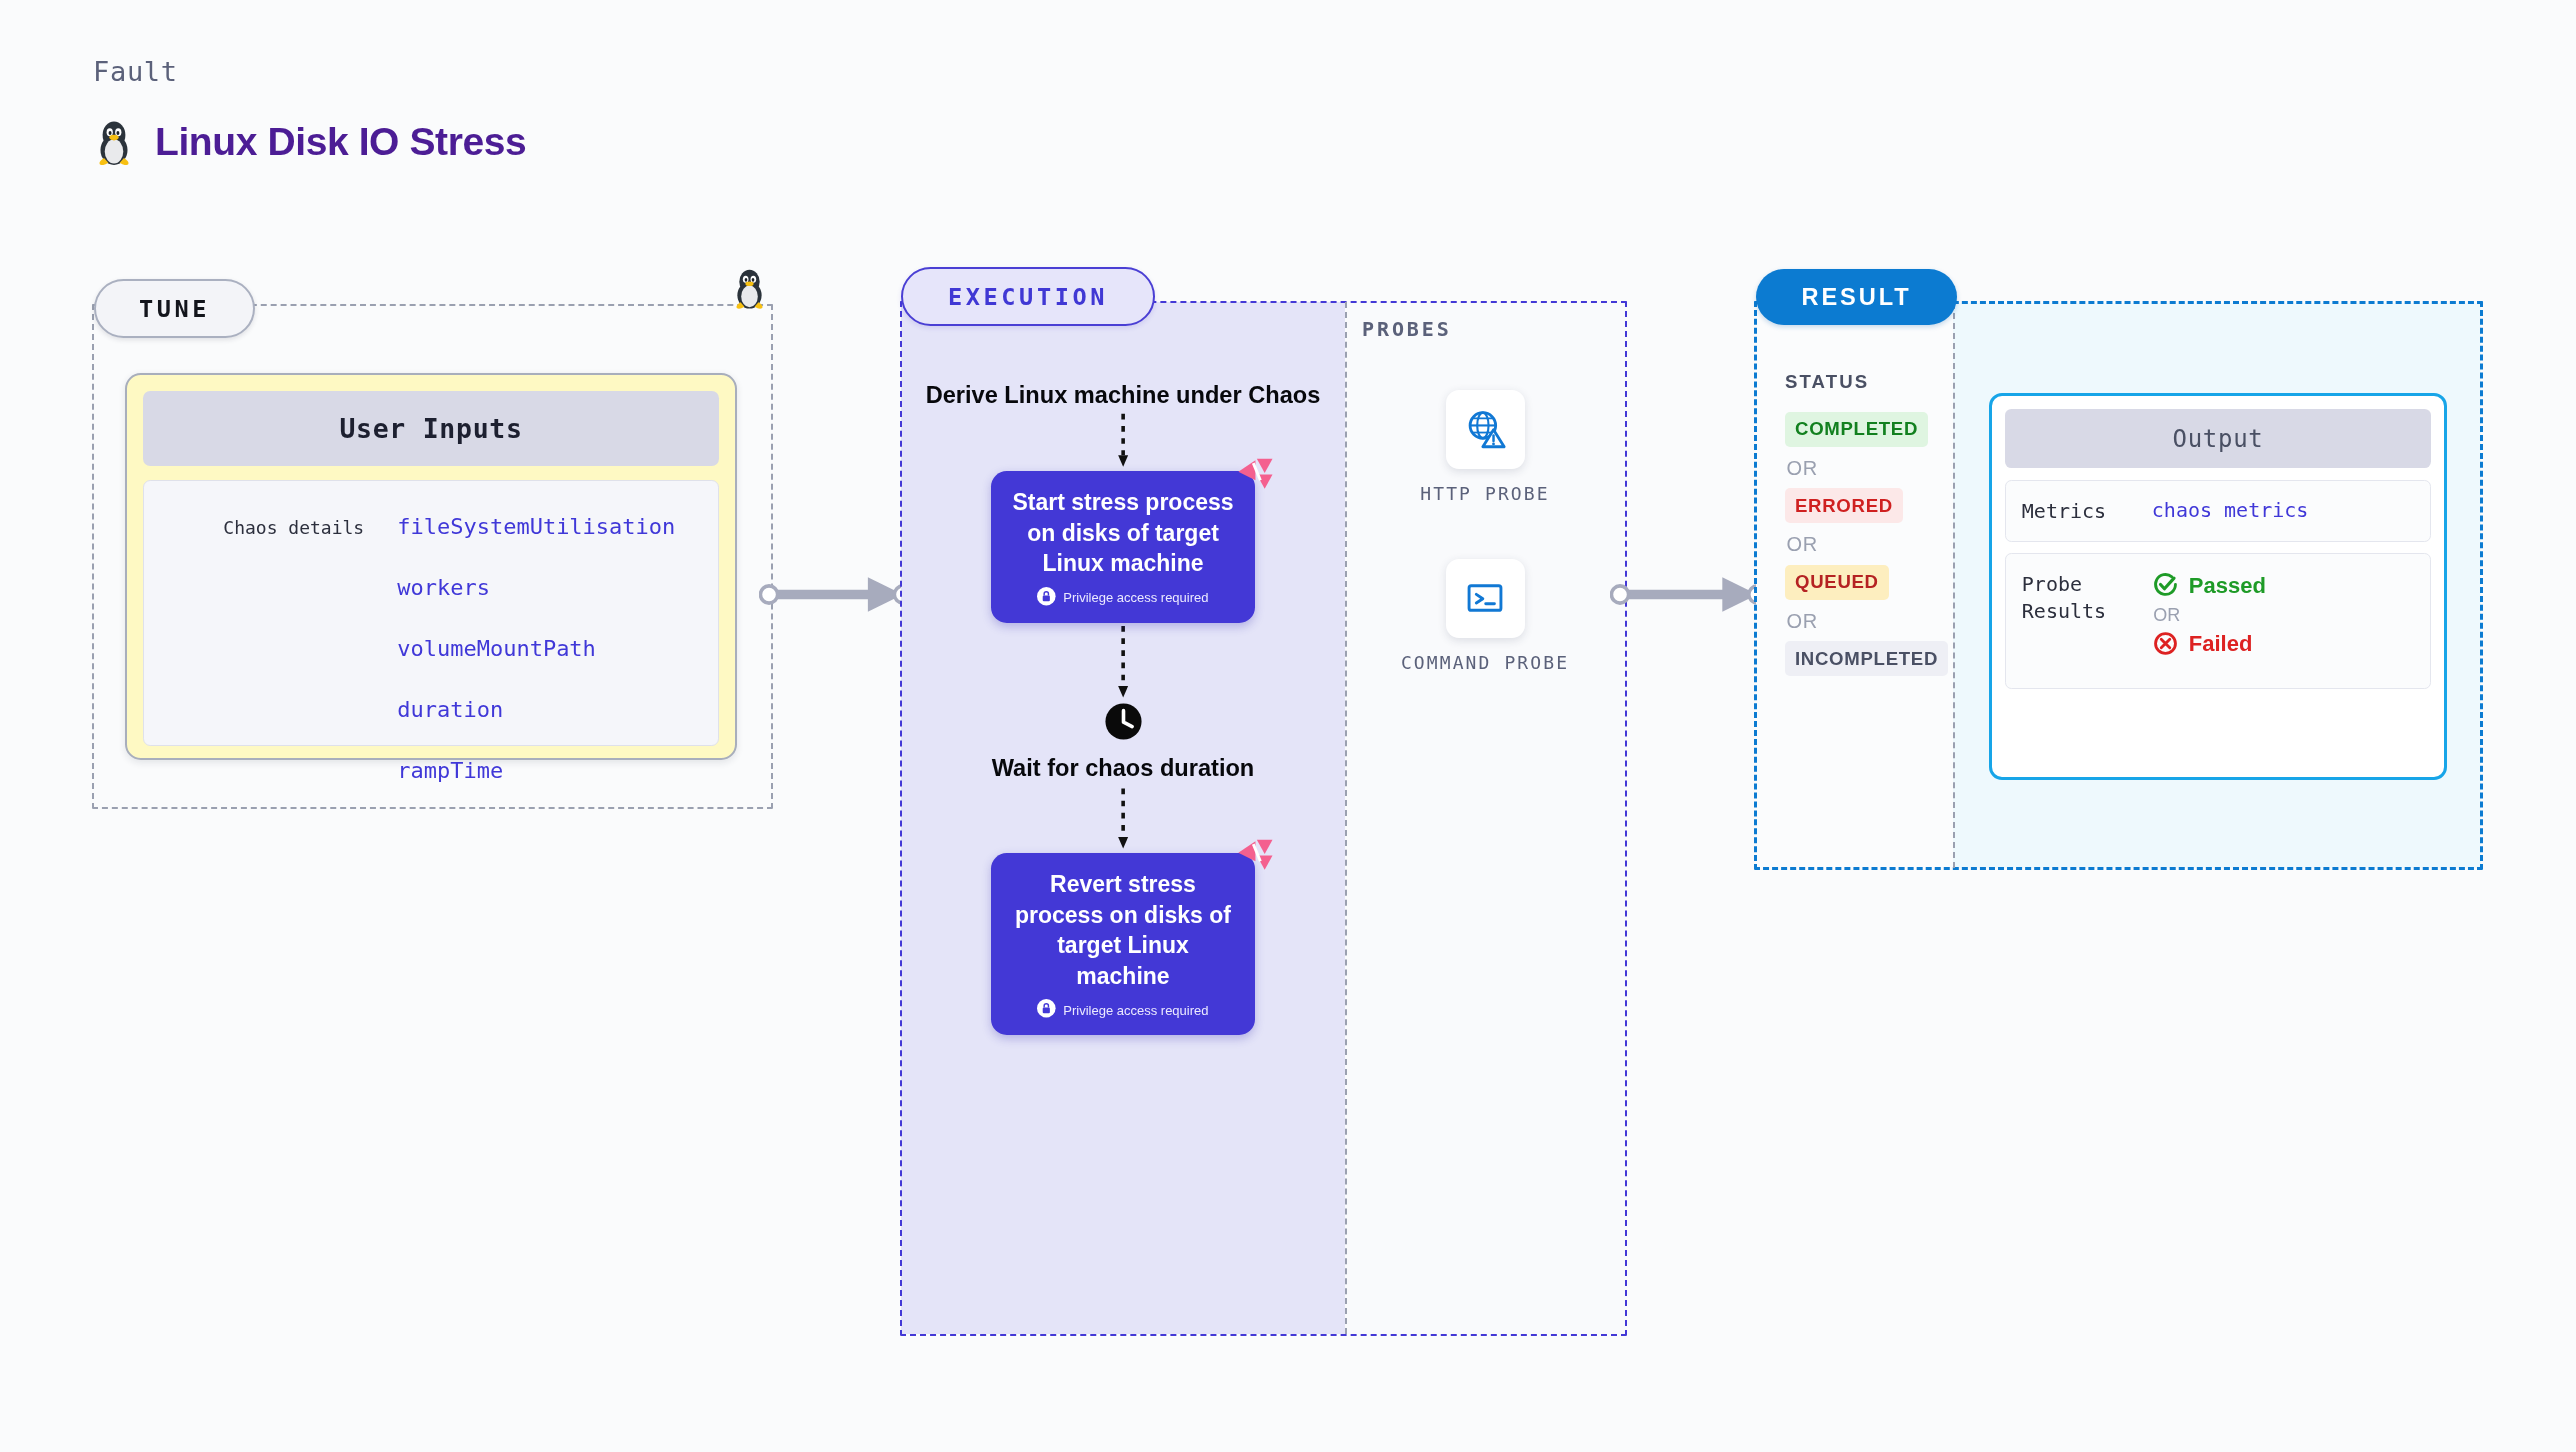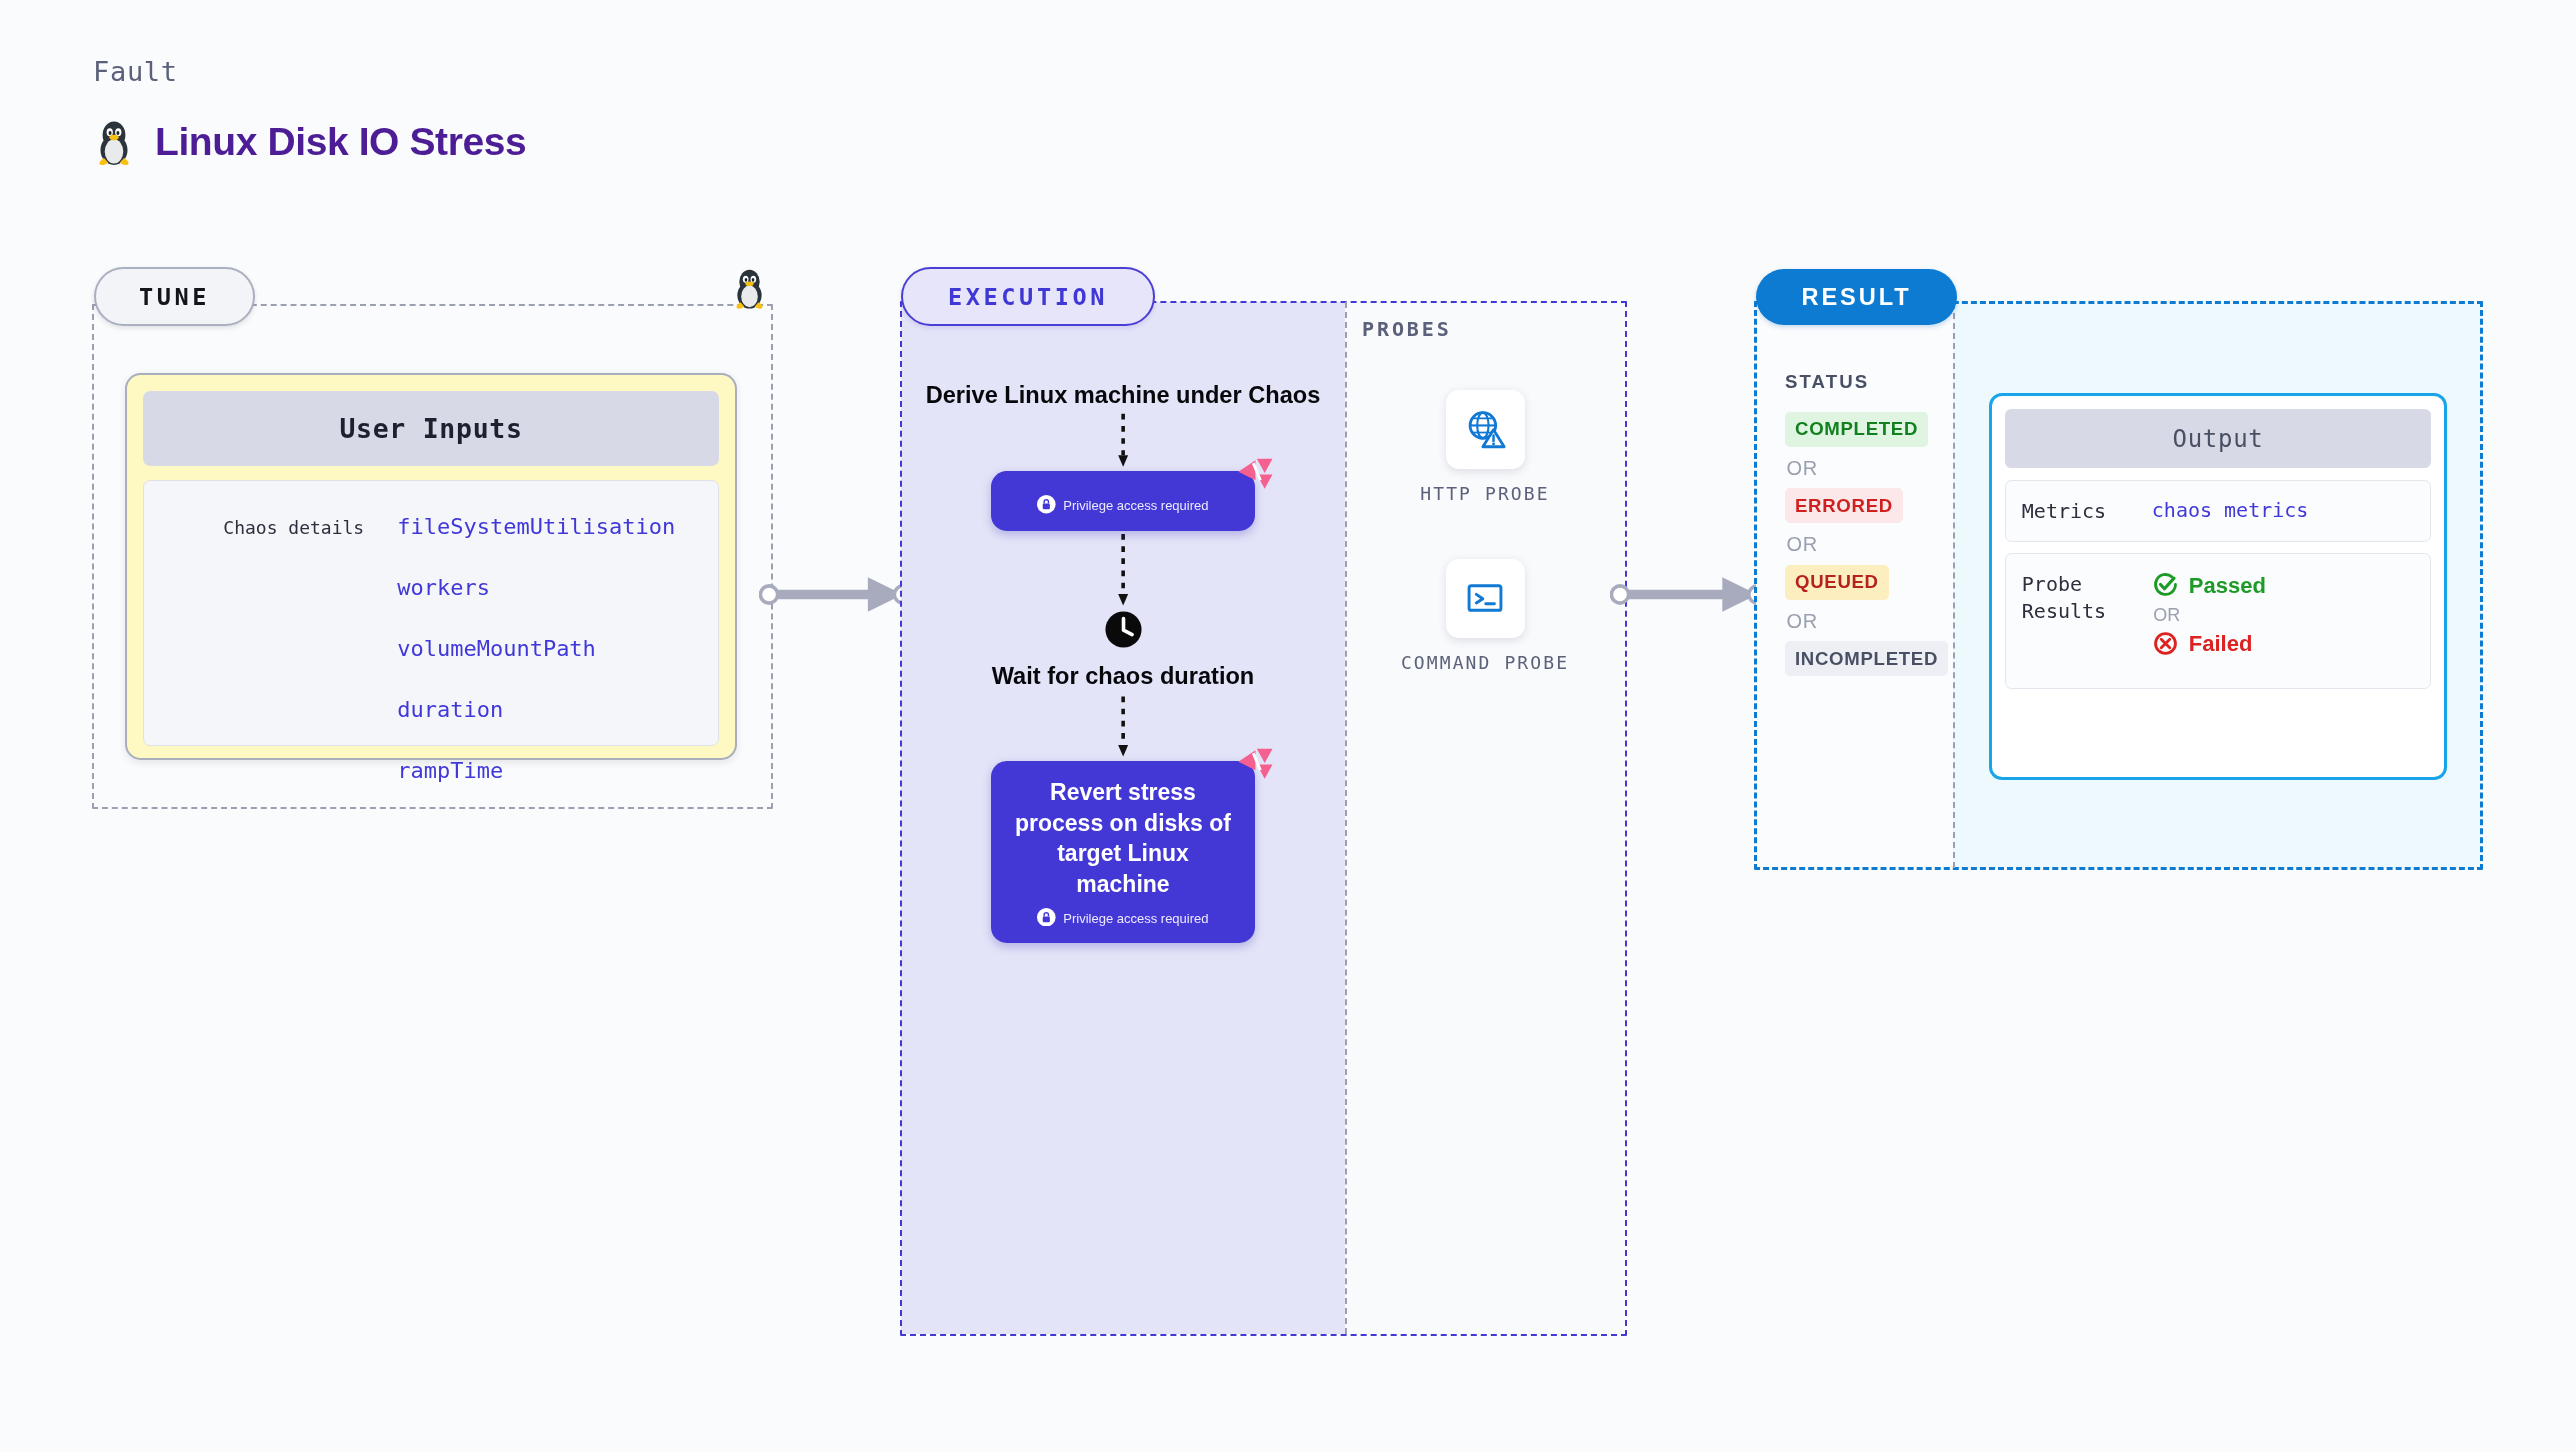--- a/index.html
+++ b/index.html
@@ -41,21 +41,21 @@
   }
   .pill {
     position: absolute; display: flex; align-items: center; justify-content: center;
     border-radius: 716px;
     font-family: "DejaVu Sans Mono", monospace;
     font-weight: 700;
     letter-spacing: 3.6px;
     white-space: nowrap;
   }
   .pill-tune {
-    left: 94px; top: 267px; width: 161px; height: 59px;
+    left: 94px; top: 279px; width: 161px; height: 59px;
     background: #f3f4f8; border: 2.9px solid #aab0c0; color: #13151c;
     font-size: 23.6px;
     box-shadow: 0 2.1px 5px rgba(30,35,60,.12);
     z-index: 6;
   }
   .tune-tux { position: absolute; left: 731px; top: 266px; z-index: 7; }
 
   .tune-card {
     position: absolute; left: 125px; top: 373px; width: 612px; height: 387px;
     background: #fef9c3; border: 2.9px solid #a8aebc; border-radius: 15.8px;
@@ -300,20 +300,21 @@
 
     <div class="node">
       <span class="badge-flag">
         <svg width="40" height="37" viewBox="0 0 56 52">
           <polygon points="6,22 30,6 30,34" fill="#f4608f"></polygon>
           <polygon points="32,4 54,4 43,24" fill="#f4608f"></polygon>
           <polygon points="32,26 54,26 43,46" fill="#f4608f"></polygon>
           <path d="M27 10 L37 34" stroke="#ffffff" stroke-width="4" fill="none"></path>
         </svg>
       </span>
+      <div class="node-text">Start stress process on disks of target Linux machine</div>
       <div class="node-priv">
         <span>
           <svg width="18.6" height="18.6" viewBox="0 0 26 26">
             <circle cx="13" cy="13" r="13" fill="#ffffff"></circle>
             <rect x="8" y="12" width="10" height="8" rx="1.6" fill="#4338d6"></rect>
             <path d="M10 12 v-2.4 a3 3 0 0 1 6 0 V12" stroke="#4338d6" stroke-width="2" fill="none"></path>
           </svg>
         </span>
         <span>Privilege access required</span>
       </div>

